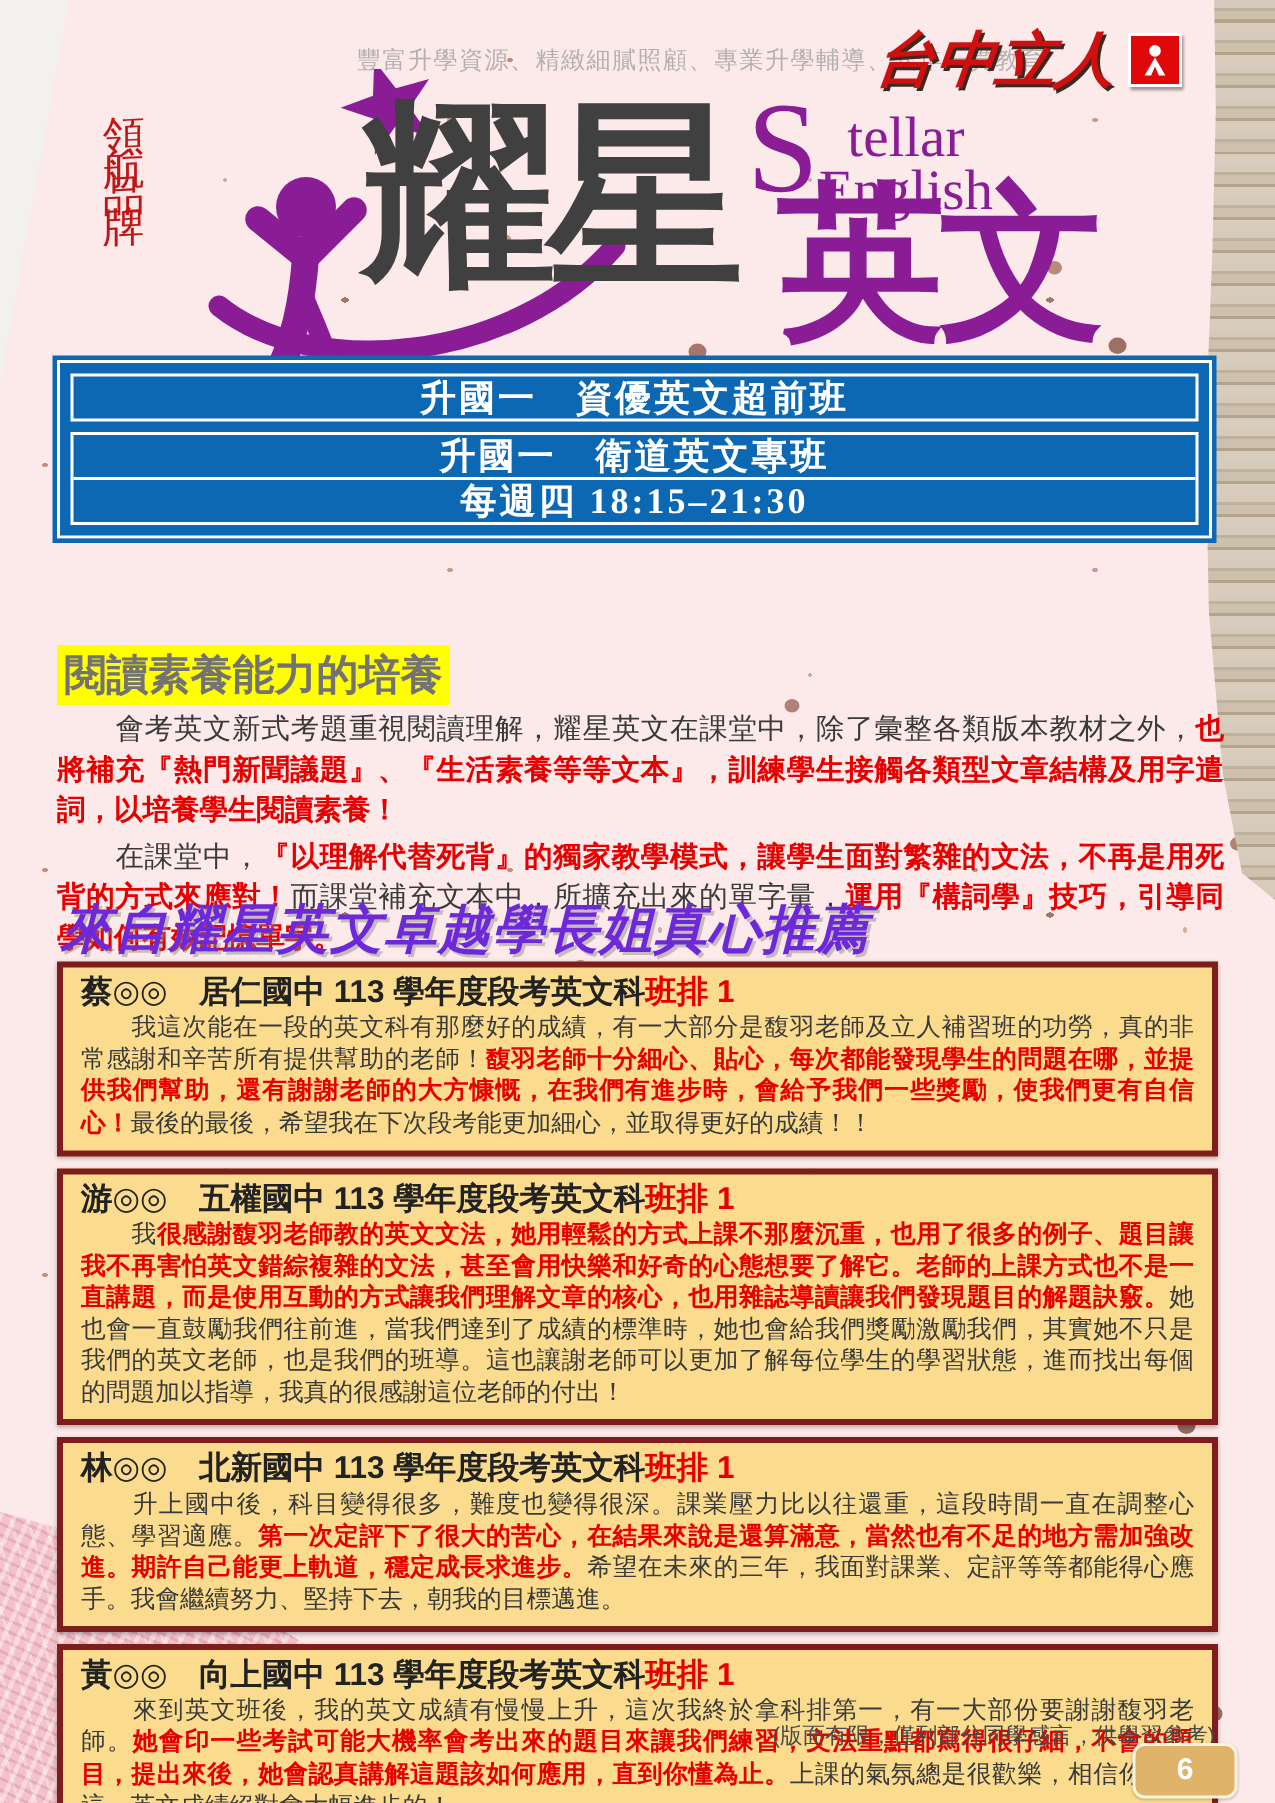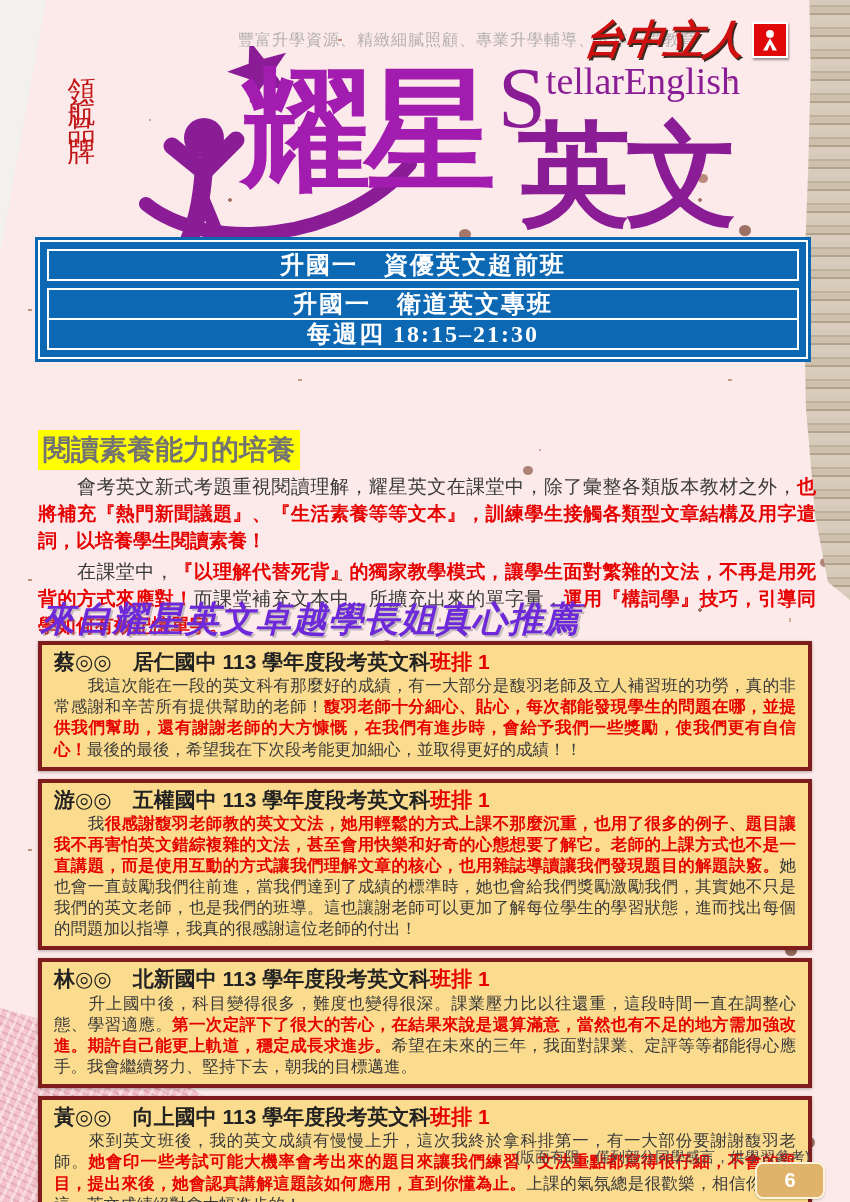--- a/index.html
+++ b/index.html
@@ -44,27 +44,27 @@
   .brand-name{font-family:"Liberation Serif","DejaVu Serif",serif;font-style:italic;font-weight:bold;
     font-size:40px;color:#cf1010;text-shadow:2px 2px 0 #3a2a20;transform:skewX(-6deg);}
   .brand-logo{width:32px;height:32px;background:#e00808;border:2px solid #fff;box-shadow:1px 2px 2px rgba(0,0,0,.4);
     display:flex;align-items:center;justify-content:center;}
   .vertical-slogan{position:absolute;left:62px;top:55px;writing-mode:vertical-rl;
     font-family:"Liberation Serif","DejaVu Serif",serif;font-size:28px;letter-spacing:20px;color:#c11616;
     transform:skewY(-3deg);font-weight:500;}
   
   .logo-mark{position:absolute;left:138px;top:46px;}
   .logo-cn{position:absolute;left:240px;top:58px;font-size:132px;line-height:1.1;font-weight:900;
-    color:#a21caf;letter-spacing:-8px;}
+    color:#404040;letter-spacing:-8px;}
   .logo-cn2{position:absolute;left:518px;top:116px;font-size:112px;line-height:1.05;font-weight:600;
     color:#8a1d96;letter-spacing:-4px;}
   .logo-en{position:absolute;left:498px;top:62px;display:flex;align-items:flex-start;
     font-family:"Liberation Serif","DejaVu Serif",serif;color:#8a1d96;}
   .logo-en .big-s{font-size:86px;line-height:.85;font-weight:500;}
-  .logo-en .en-col{display:flex;flex-direction:row;margin-top:2px;align-items:center;}
+  .logo-en .en-col{display:flex;flex-direction:column;margin-top:13px;align-items:center;}
   .logo-en .en-col span{font-size:38px;line-height:.92;font-weight:500;}
   
   .banner{position:absolute;left:38px;top:240px;width:752px;background:#0d68b4;
     border:2px solid #fff;outline:3px solid #0d68b4;padding:7px;display:flex;flex-direction:column;gap:7px;}
   .panel{border:2px solid #fff;}
   .panel-row{height:28px;display:flex;align-items:center;justify-content:center;color:#fff;
     font-family:"Liberation Serif","DejaVu Serif",serif;font-weight:bold;font-size:24px;letter-spacing:2px;}
   .panel-row + .panel-row{border-top:2px solid #fff;}
   
   .reading{position:absolute;left:38px;top:430px;width:778px;}

